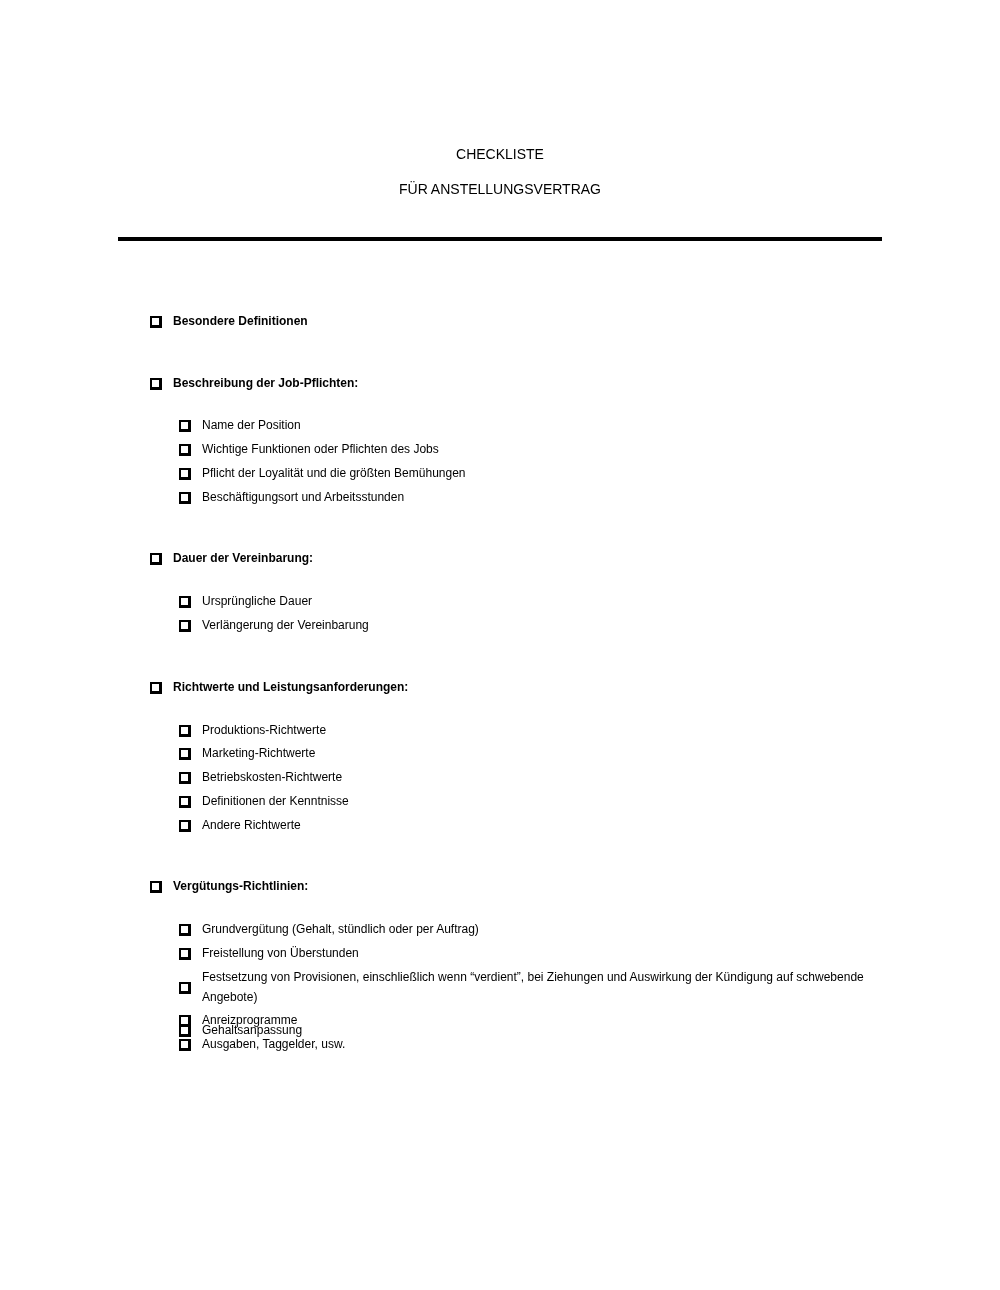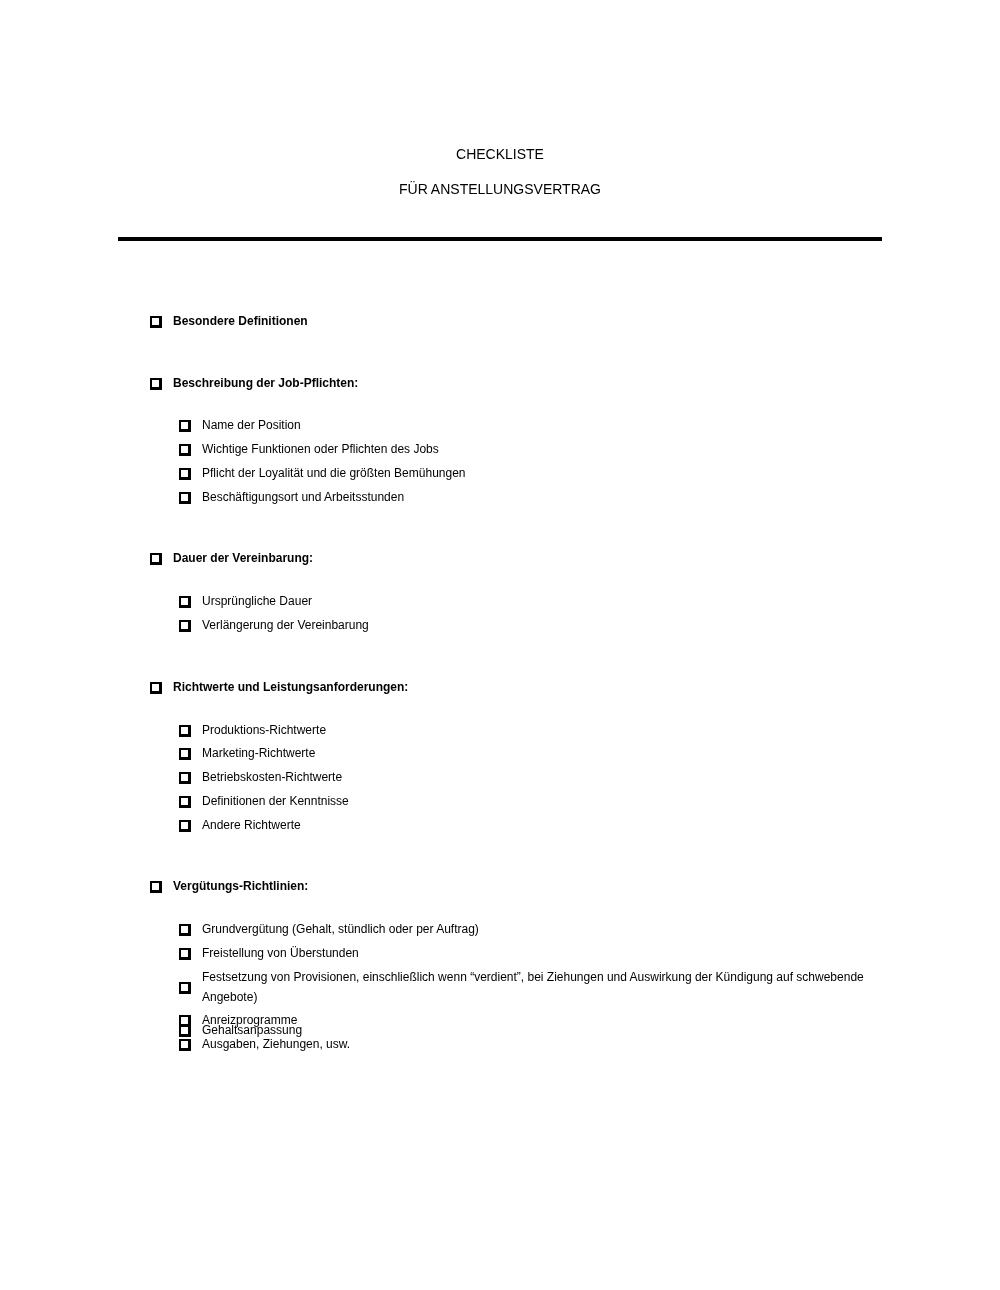--- a/index.html
+++ b/index.html
@@ -100,18 +100,18 @@
 <div class="item sub" style="top:967px">
   <span class="cb"></span>
   <span class="wrap">Festsetzung von Provisionen, einschließlich wenn “verdient”, bei Ziehungen und Auswirkung der Kündigung auf schwebende Angebote)</span>
 </div>
 <div class="item sub" style="top:1010px">
   <span class="cb"></span>
   <span>Anreizprogramme</span>
 </div>
 <div class="item sub" style="top:1034px">
   <span class="cb"></span>
-  <span>Ausgaben, Ziehungen, usw.</span>
+  <span>Ausgaben, Taggelder, usw.</span>
 </div>
 <div class="item sub" style="top:1020px">
   <span class="cb"></span>
   <span>Gehaltsanpassung</span>
 </div>
 
 </body></html>

